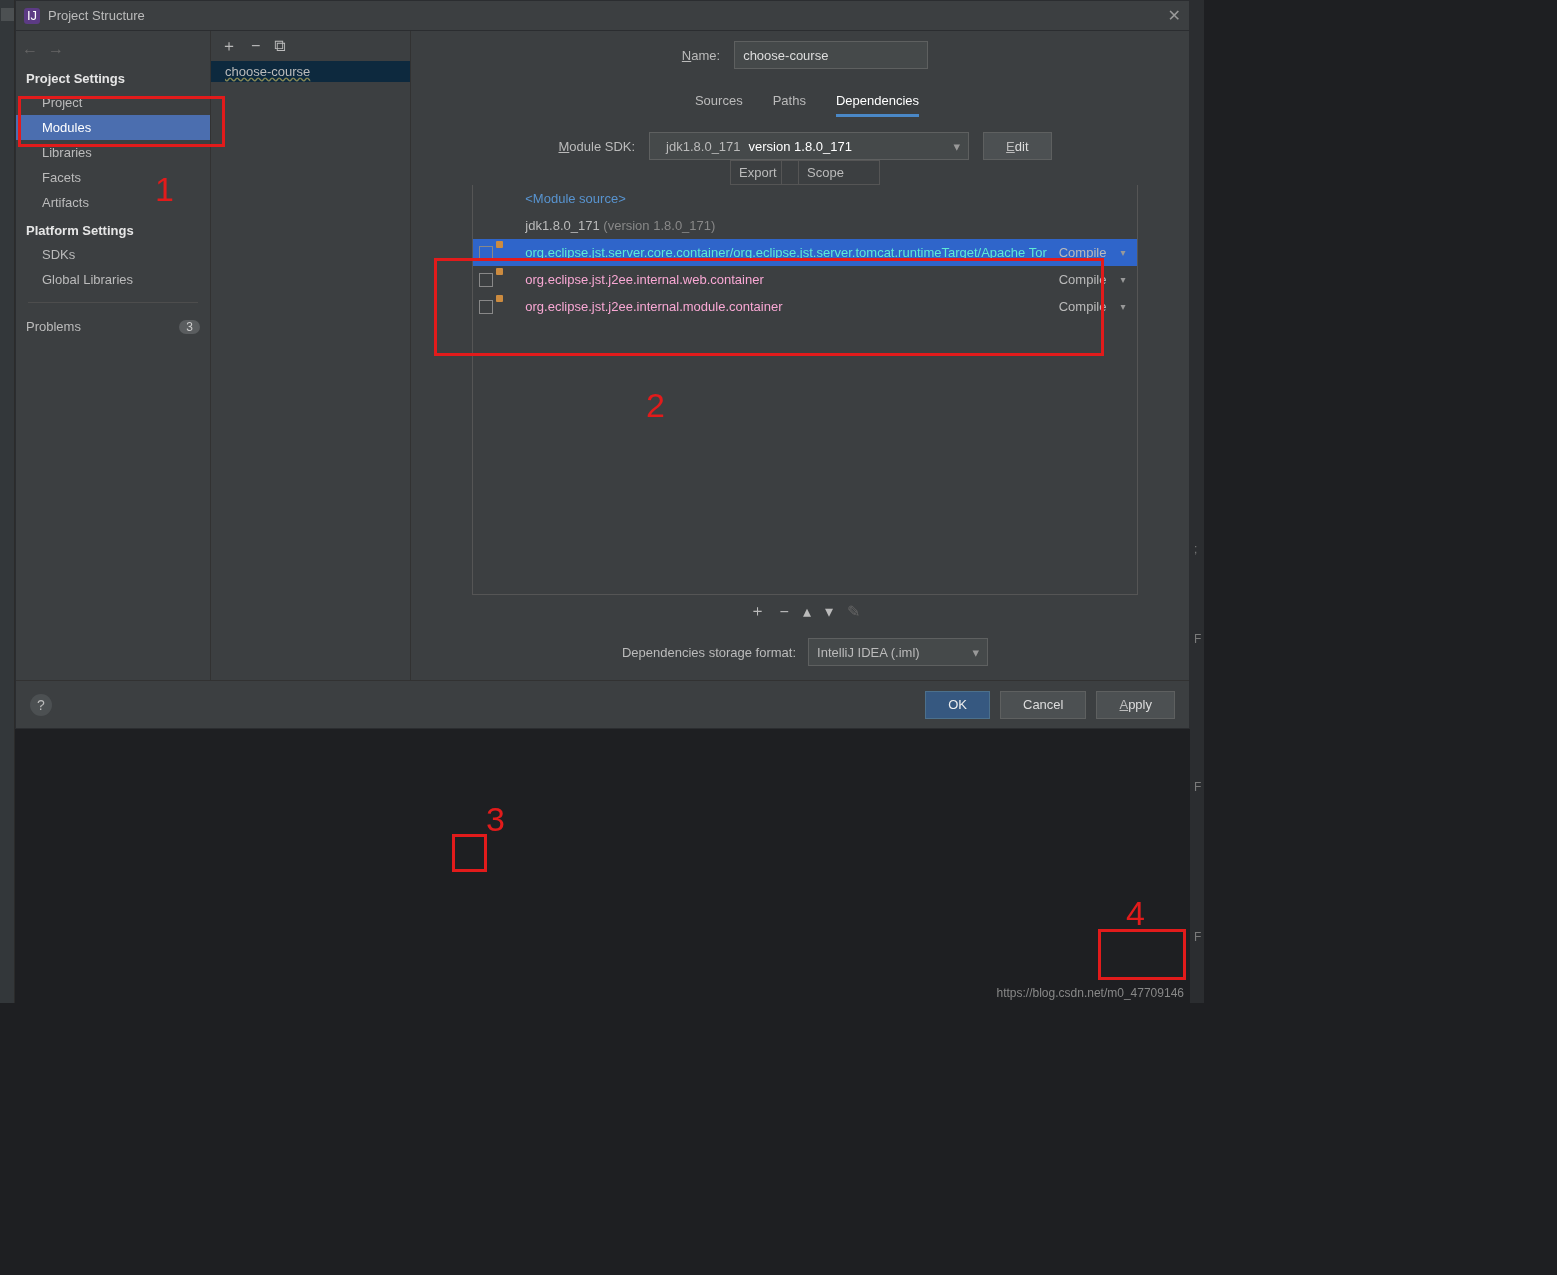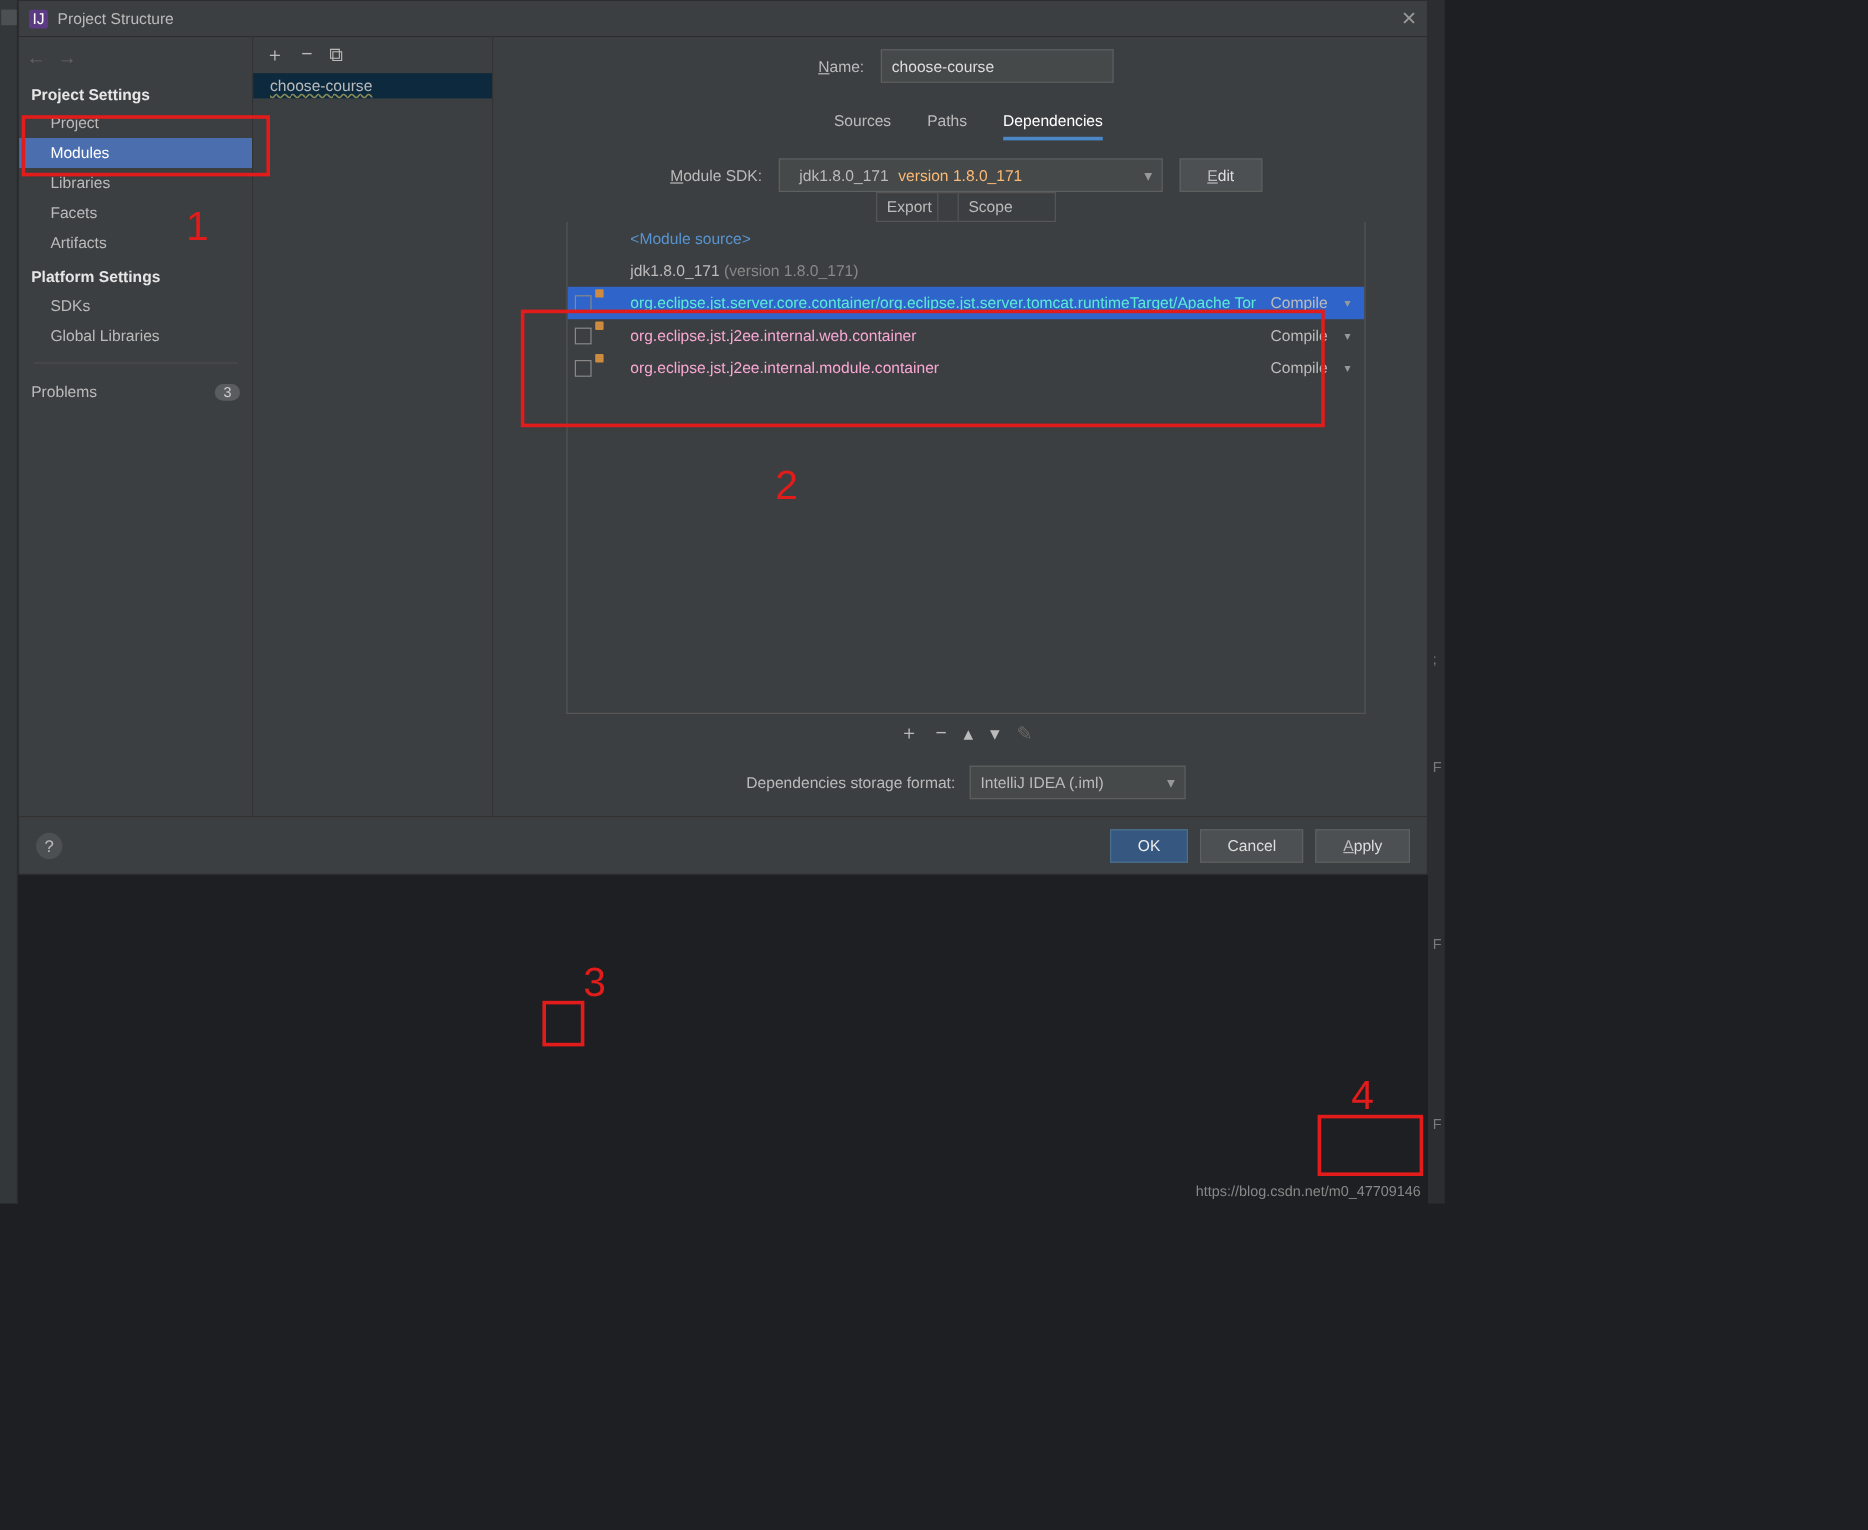--- a/index.html
+++ b/index.html
@@ -135,21 +135,21 @@
       <div class="tabs">
         <div class="tab">Sources</div>
         <div class="tab">Paths</div>
         <div class="tab active">Dependencies</div>
       </div>
       <div class="sdk-row">
         <span><u>M</u>odule SDK:</span>
         <div class="combo">
           <span class="icon"><span class="folder" style="background:#3592c4"></span></span>
           <span>jdk1.8.0_171</span>
-          <span class="dim" style="color:#fdba74">version 1.8.0_171</span>
+          <span class="dim" style="color:#ffffff">version 1.8.0_171</span>
           <span class="chev">▾</span>
         </div>
         <div class="btn"><u>E</u>dit</div>
       </div>
 
       <div class="table-hdr">
         <div class="th export">Export</div>
         <div class="th spacer"></div>
         <div class="th scope">Scope</div>
       </div>

